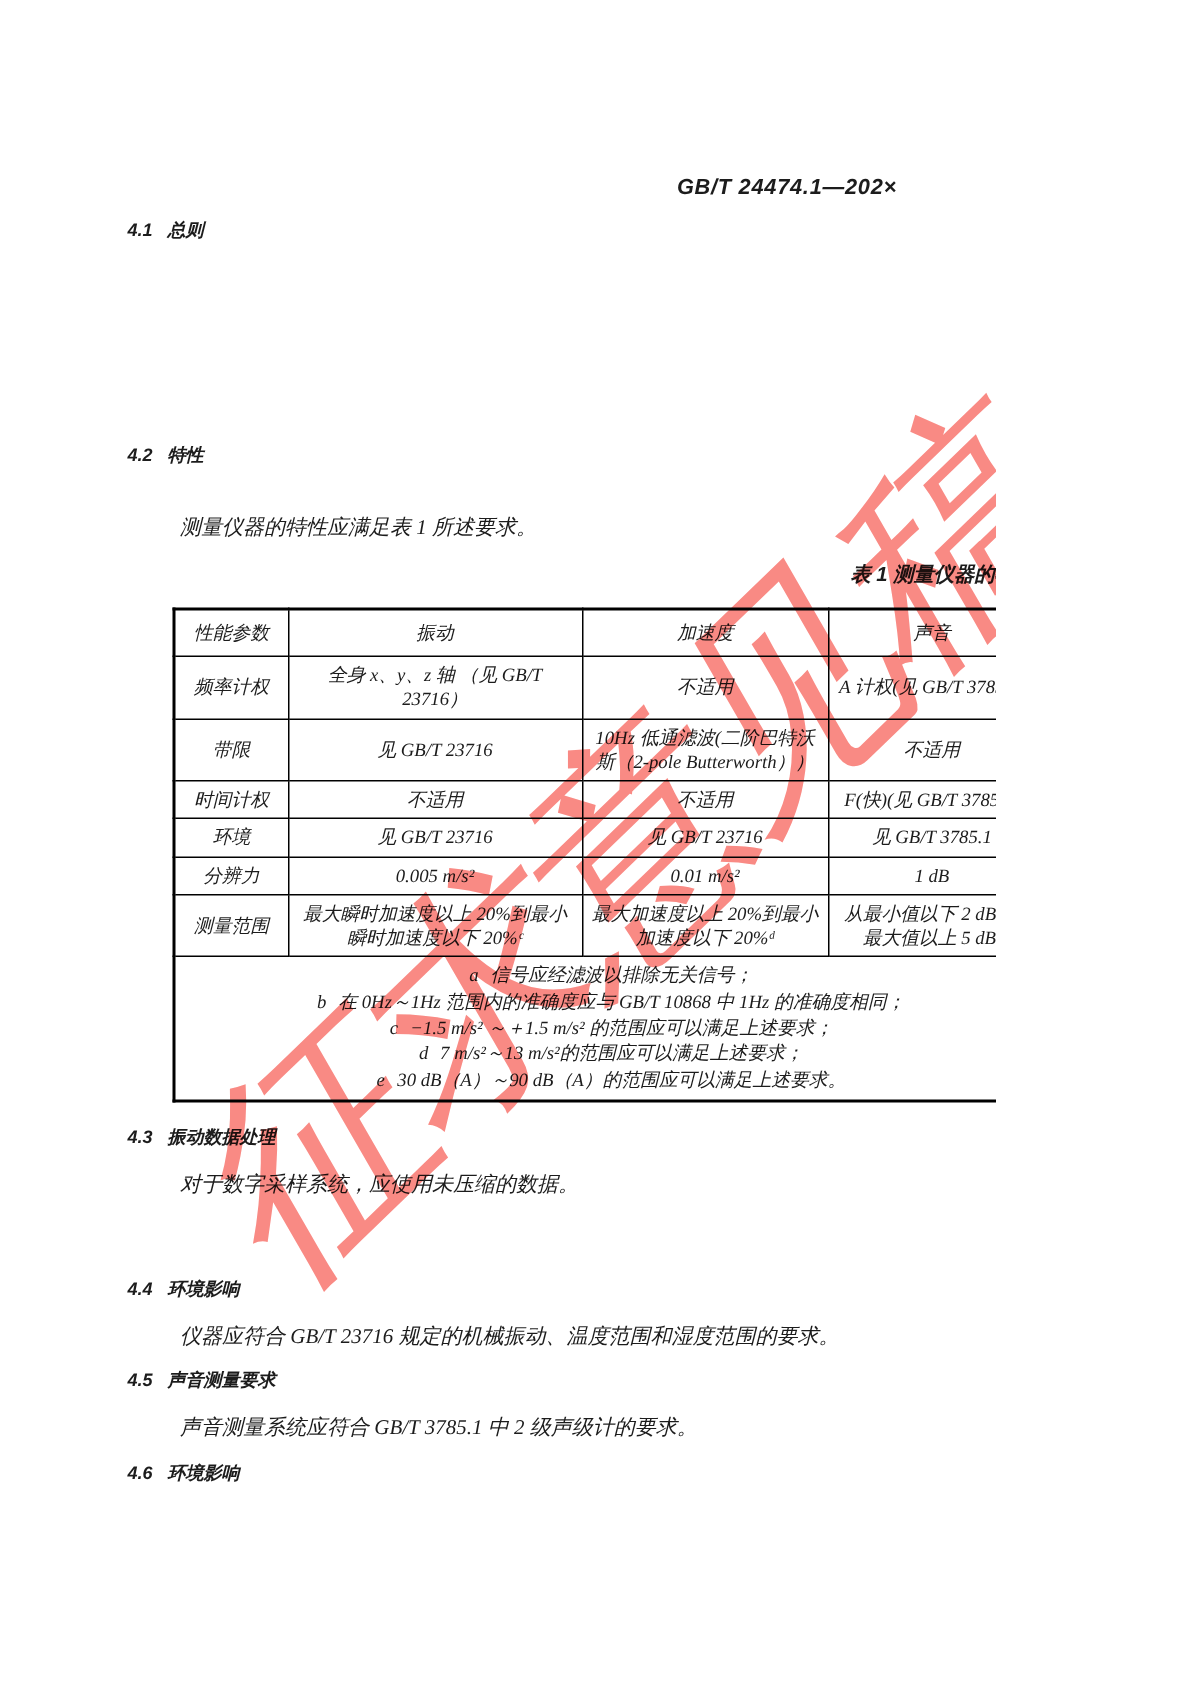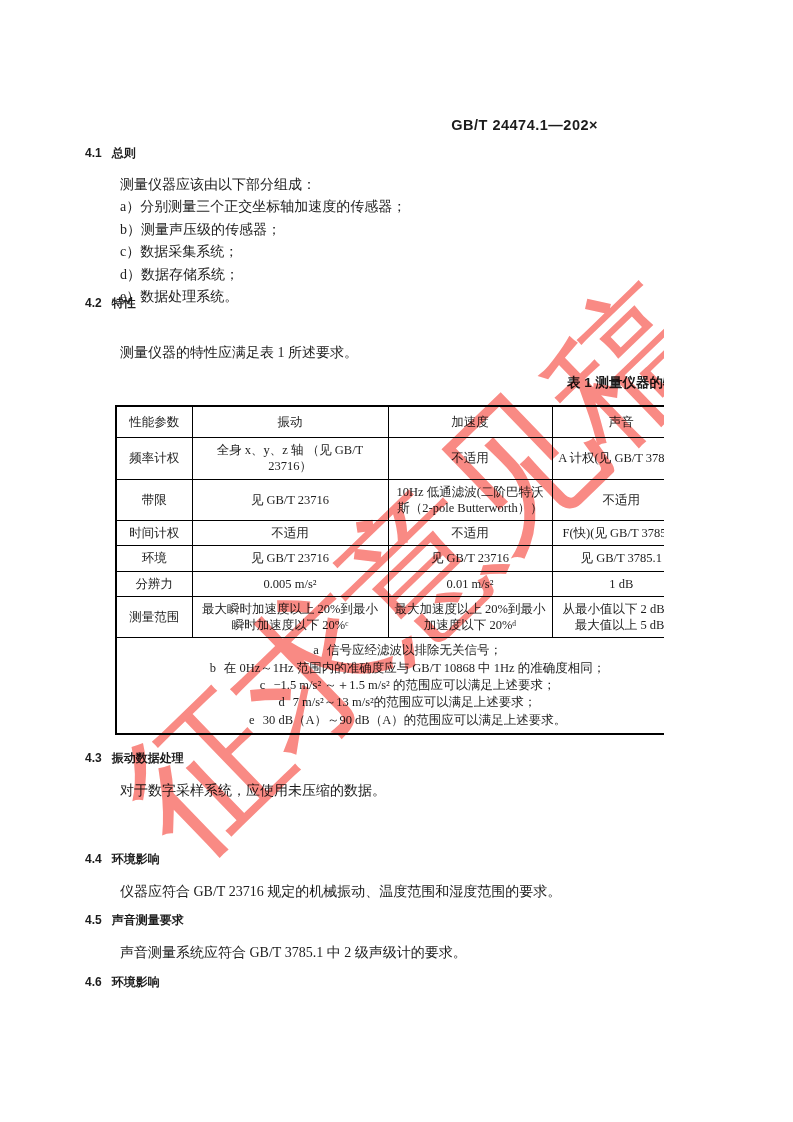--- a/index.html
+++ b/index.html
@@ -3,20 +3,21 @@
 <meta charset="utf-8">
 <style>
   html,body{margin:0;padding:0;background:#ffffff;}
   .page{
     position:relative;
     width:664px;height:1122px;
     background:#ffffff;
     font-family:"Liberation Serif","DejaVu Serif",serif;
     color:#1c1c1c;
     overflow:hidden;
+    font-style:italic;
   }
   .doc-code{
     position:absolute;top:117px;left:0;right:66px;
     text-align:right;
     font-family:"Liberation Sans","DejaVu Sans",sans-serif;
     font-weight:bold;font-size:14.5px;letter-spacing:.5px;
   }
   .sec-heading{
     position:absolute;left:85px;
     font-family:"Liberation Sans","DejaVu Sans",sans-serif;
@@ -64,28 +65,20 @@
 </style>
 </head>
 <body>
 
 <div class="page">
 
   <div class="doc-code">GB/T 24474.1—202×</div>
 
   <div class="sec-heading" style="top:145px;">
     <span class="num">4.1</span><span>总则</span>
-  </div>
-  <div class="body-block" style="top:174px;">
-    <div>测量仪器应该由以下部分组成：</div>
-    <div>a）分别测量三个正交坐标轴加速度的传感器；</div>
-    <div>b）测量声压级的传感器；</div>
-    <div>c）数据采集系统；</div>
-    <div>d）数据存储系统；</div>
-    <div>e）数据处理系统。</div>
   </div>
 
   <div class="sec-heading" style="top:295px;">
     <span class="num">4.2</span><span>特性</span>
   </div>
   <div class="body-block" style="top:342px;">
     <div>测量仪器的特性应满足表 1 所述要求。</div>
   </div>
 
   <div class="tbl-title" style="top:374px;">表 1  测量仪器的特性</div>

